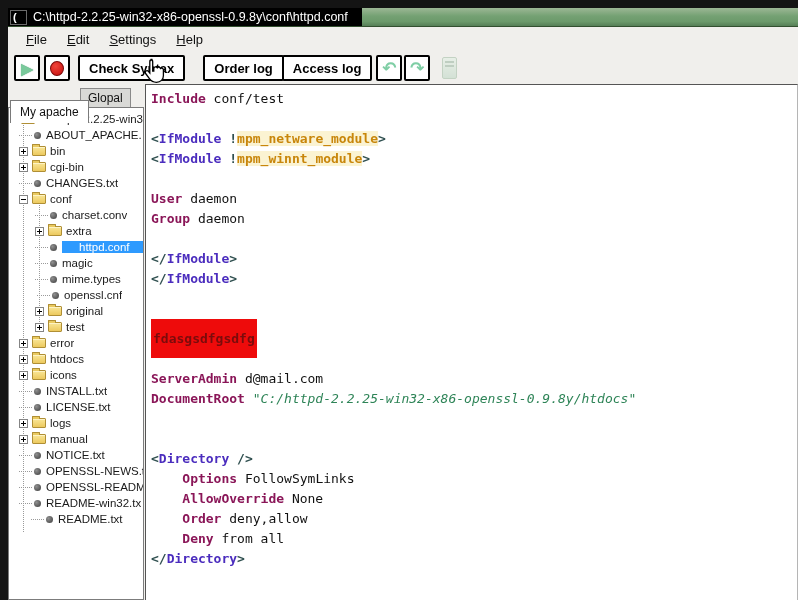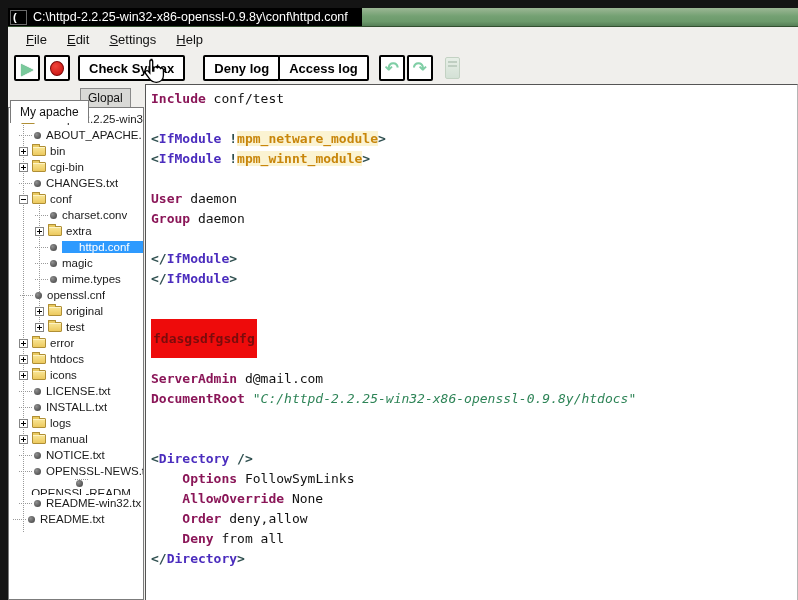--- a/index.html
+++ b/index.html
@@ -106,22 +106,22 @@
     </div>
 
   <div class="toolbar">
     <button class="tbtn sq" style="margin-right:4px">
       <span class="play-glyph">▶</span>
     </button>
     <button class="tbtn sq" style="margin-right:8px">
       <span class="stop-glyph"></span>
     </button>
     <button class="tbtn lbl" style="margin-right:18px">Check Syntax</button>
-    <button class="tbtn lbl">Deny log</button>
-    <button class="tbtn lbl" style="margin-left:-2px;margin-right:10px">Access log</button>
+    <button class="tbtn lbl">Order log</button>
+    <button class="tbtn lbl" style="margin-left:-2px;margin-right:4px">Access log</button>
     <button class="tbtn sq" style="margin-right:2px">
       <span class="arrow-glyph">↶</span>
     </button>
     <button class="tbtn sq">
       <span class="arrow-glyph">↷</span>
     </button>
     <span class="server-ico"></span>
   </div>
 
   <div class="sidebar">
@@ -179,21 +179,21 @@
         <div class="trow" style="padding-left: 26px;">
           <span class="stub"></span>
           <span class="bullet"></span>
           <span class="tlabel">magic</span>
         </div>
         <div class="trow" style="padding-left: 26px;">
           <span class="stub"></span>
           <span class="bullet"></span>
           <span class="tlabel">mime.types</span>
         </div>
-        <div class="trow" style="padding-left: 11px;">
+        <div class="trow" style="padding-left: 28px;">
           <span class="stub"></span>
           <span class="bullet"></span>
           <span class="tlabel">openssl.cnf</span>
         </div>
         <div class="trow" style="padding-left: 26px;">
           <span class="box plus"></span>
           <span class="folder"></span>
           <span class="tlabel">original</span>
         </div>
         <div class="trow" style="padding-left: 26px;">
@@ -212,58 +212,58 @@
           <span class="tlabel">htdocs</span>
         </div>
         <div class="trow" style="padding-left: 10px;">
           <span class="box plus"></span>
           <span class="folder"></span>
           <span class="tlabel">icons</span>
         </div>
         <div class="trow" style="padding-left: 10px;">
           <span class="stub"></span>
           <span class="bullet"></span>
+          <span class="tlabel">INSTALL.txt</span>
+        </div>
+        <div class="trow" style="padding-left: 10px;">
+          <span class="stub"></span>
+          <span class="bullet"></span>
           <span class="tlabel">LICENSE.txt</span>
         </div>
         <div class="trow" style="padding-left: 10px;">
-          <span class="stub"></span>
-          <span class="bullet"></span>
-          <span class="tlabel">INSTALL.txt</span>
-        </div>
-        <div class="trow" style="padding-left: 10px;">
           <span class="box plus"></span>
           <span class="folder"></span>
           <span class="tlabel">logs</span>
         </div>
         <div class="trow" style="padding-left: 10px;">
           <span class="box plus"></span>
           <span class="folder"></span>
           <span class="tlabel">manual</span>
         </div>
         <div class="trow" style="padding-left: 10px;">
           <span class="stub"></span>
           <span class="bullet"></span>
           <span class="tlabel">NOTICE.txt</span>
         </div>
         <div class="trow" style="padding-left: 10px;">
           <span class="stub"></span>
           <span class="bullet"></span>
           <span class="tlabel">OPENSSL-NEWS.t</span>
         </div>
-        <div class="trow" style="padding-left: 10px; flex-direction: column;">
+        <div class="trow" style="padding-left: 10px;">
           <span class="stub"></span>
           <span class="bullet"></span>
           <span class="tlabel">OPENSSL-READM</span>
         </div>
         <div class="trow" style="padding-left: 10px;">
           <span class="stub"></span>
           <span class="bullet"></span>
           <span class="tlabel">README-win32.tx</span>
         </div>
-        <div class="trow" style="padding-left: 4px;">
+        <div class="trow" style="padding-left: 22px;">
           <span class="stub"></span>
           <span class="bullet"></span>
           <span class="tlabel">README.txt</span>
         </div>
       </div>
   </div>
 
   <div class="editor" id="editor"><div class="eline"><span class="tok-k">Include</span><span class="tok-n"> conf/test</span></div><div class="eline">&nbsp;</div><div class="eline"><span class="tok-p">&lt;</span><span class="tok-t">IfModule</span><span class="tok-n"> </span><span class="tok-p">!</span><span class="tok-m">mpm_netware_module</span><span class="tok-p">&gt;</span></div><div class="eline"><span class="tok-p">&lt;</span><span class="tok-t">IfModule</span><span class="tok-n"> </span><span class="tok-p">!</span><span class="tok-m">mpm_winnt_module</span><span class="tok-p">&gt;</span></div><div class="eline">&nbsp;</div><div class="eline"><span class="tok-k">User</span><span class="tok-n"> daemon</span></div><div class="eline"><span class="tok-k">Group</span><span class="tok-n"> daemon</span></div><div class="eline">&nbsp;</div><div class="eline"><span class="tok-p">&lt;/</span><span class="tok-t">IfModule</span><span class="tok-p">&gt;</span></div><div class="eline"><span class="tok-p">&lt;/</span><span class="tok-t">IfModule</span><span class="tok-p">&gt;</span></div><div class="eline">&nbsp;</div><div class="eline">&nbsp;</div><div class="eline"><span class="tok-e">fdasgsdfgsdfg</span></div><div class="eline">&nbsp;</div><div class="eline"><span class="tok-k">ServerAdmin</span><span class="tok-n"> d@mail.com</span></div><div class="eline"><span class="tok-k">DocumentRoot</span><span class="tok-n"> </span><span class="tok-s">"C:/httpd-2.2.25-win32-x86-openssl-0.9.8y/htdocs"</span></div><div class="eline">&nbsp;</div><div class="eline">&nbsp;</div><div class="eline"><span class="tok-p">&lt;</span><span class="tok-t">Directory</span><span class="tok-n"> </span><span class="tok-p">/&gt;</span></div><div class="eline"><span class="tok-n">    </span><span class="tok-k">Options</span><span class="tok-n"> FollowSymLinks</span></div><div class="eline"><span class="tok-n">    </span><span class="tok-k">AllowOverride</span><span class="tok-n"> None</span></div><div class="eline"><span class="tok-n">    </span><span class="tok-k">Order</span><span class="tok-n"> deny,allow</span></div><div class="eline"><span class="tok-n">    </span><span class="tok-k">Deny</span><span class="tok-n"> from all</span></div><div class="eline"><span class="tok-p">&lt;/</span><span class="tok-t">Directory</span><span class="tok-p">&gt;</span></div></div>
 
   <svg class="cursor" viewBox="0 0 24 28">

